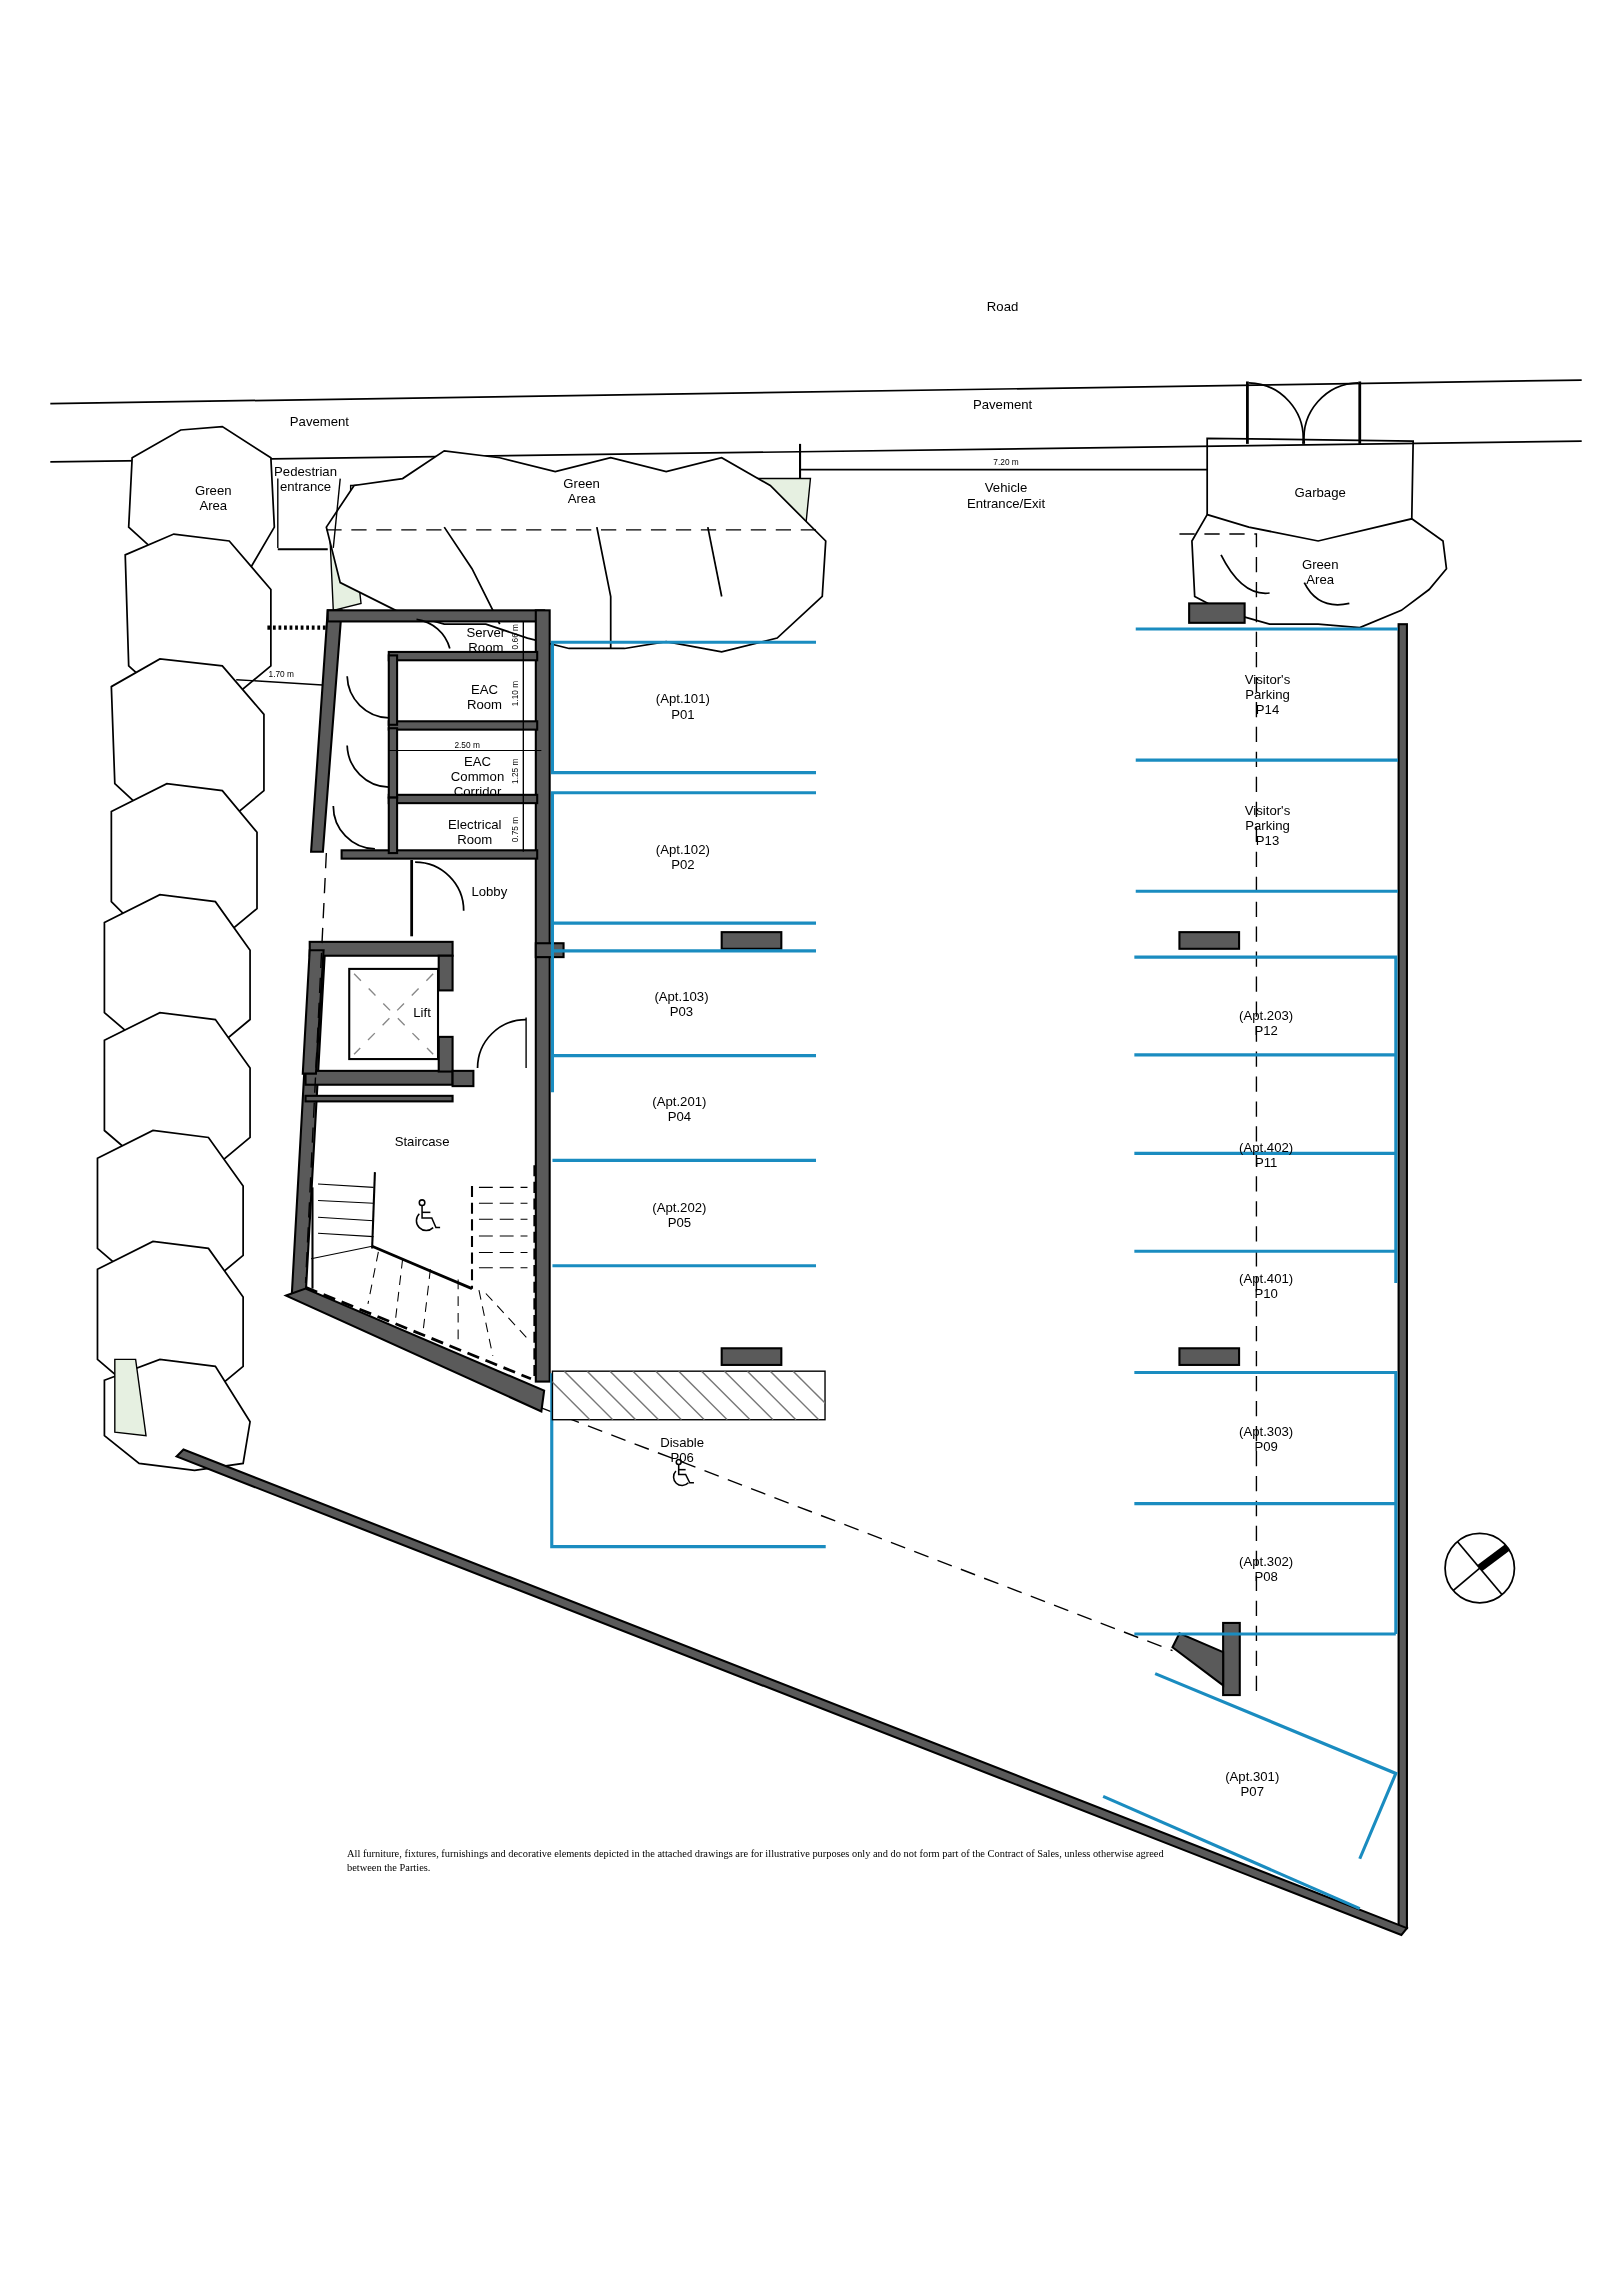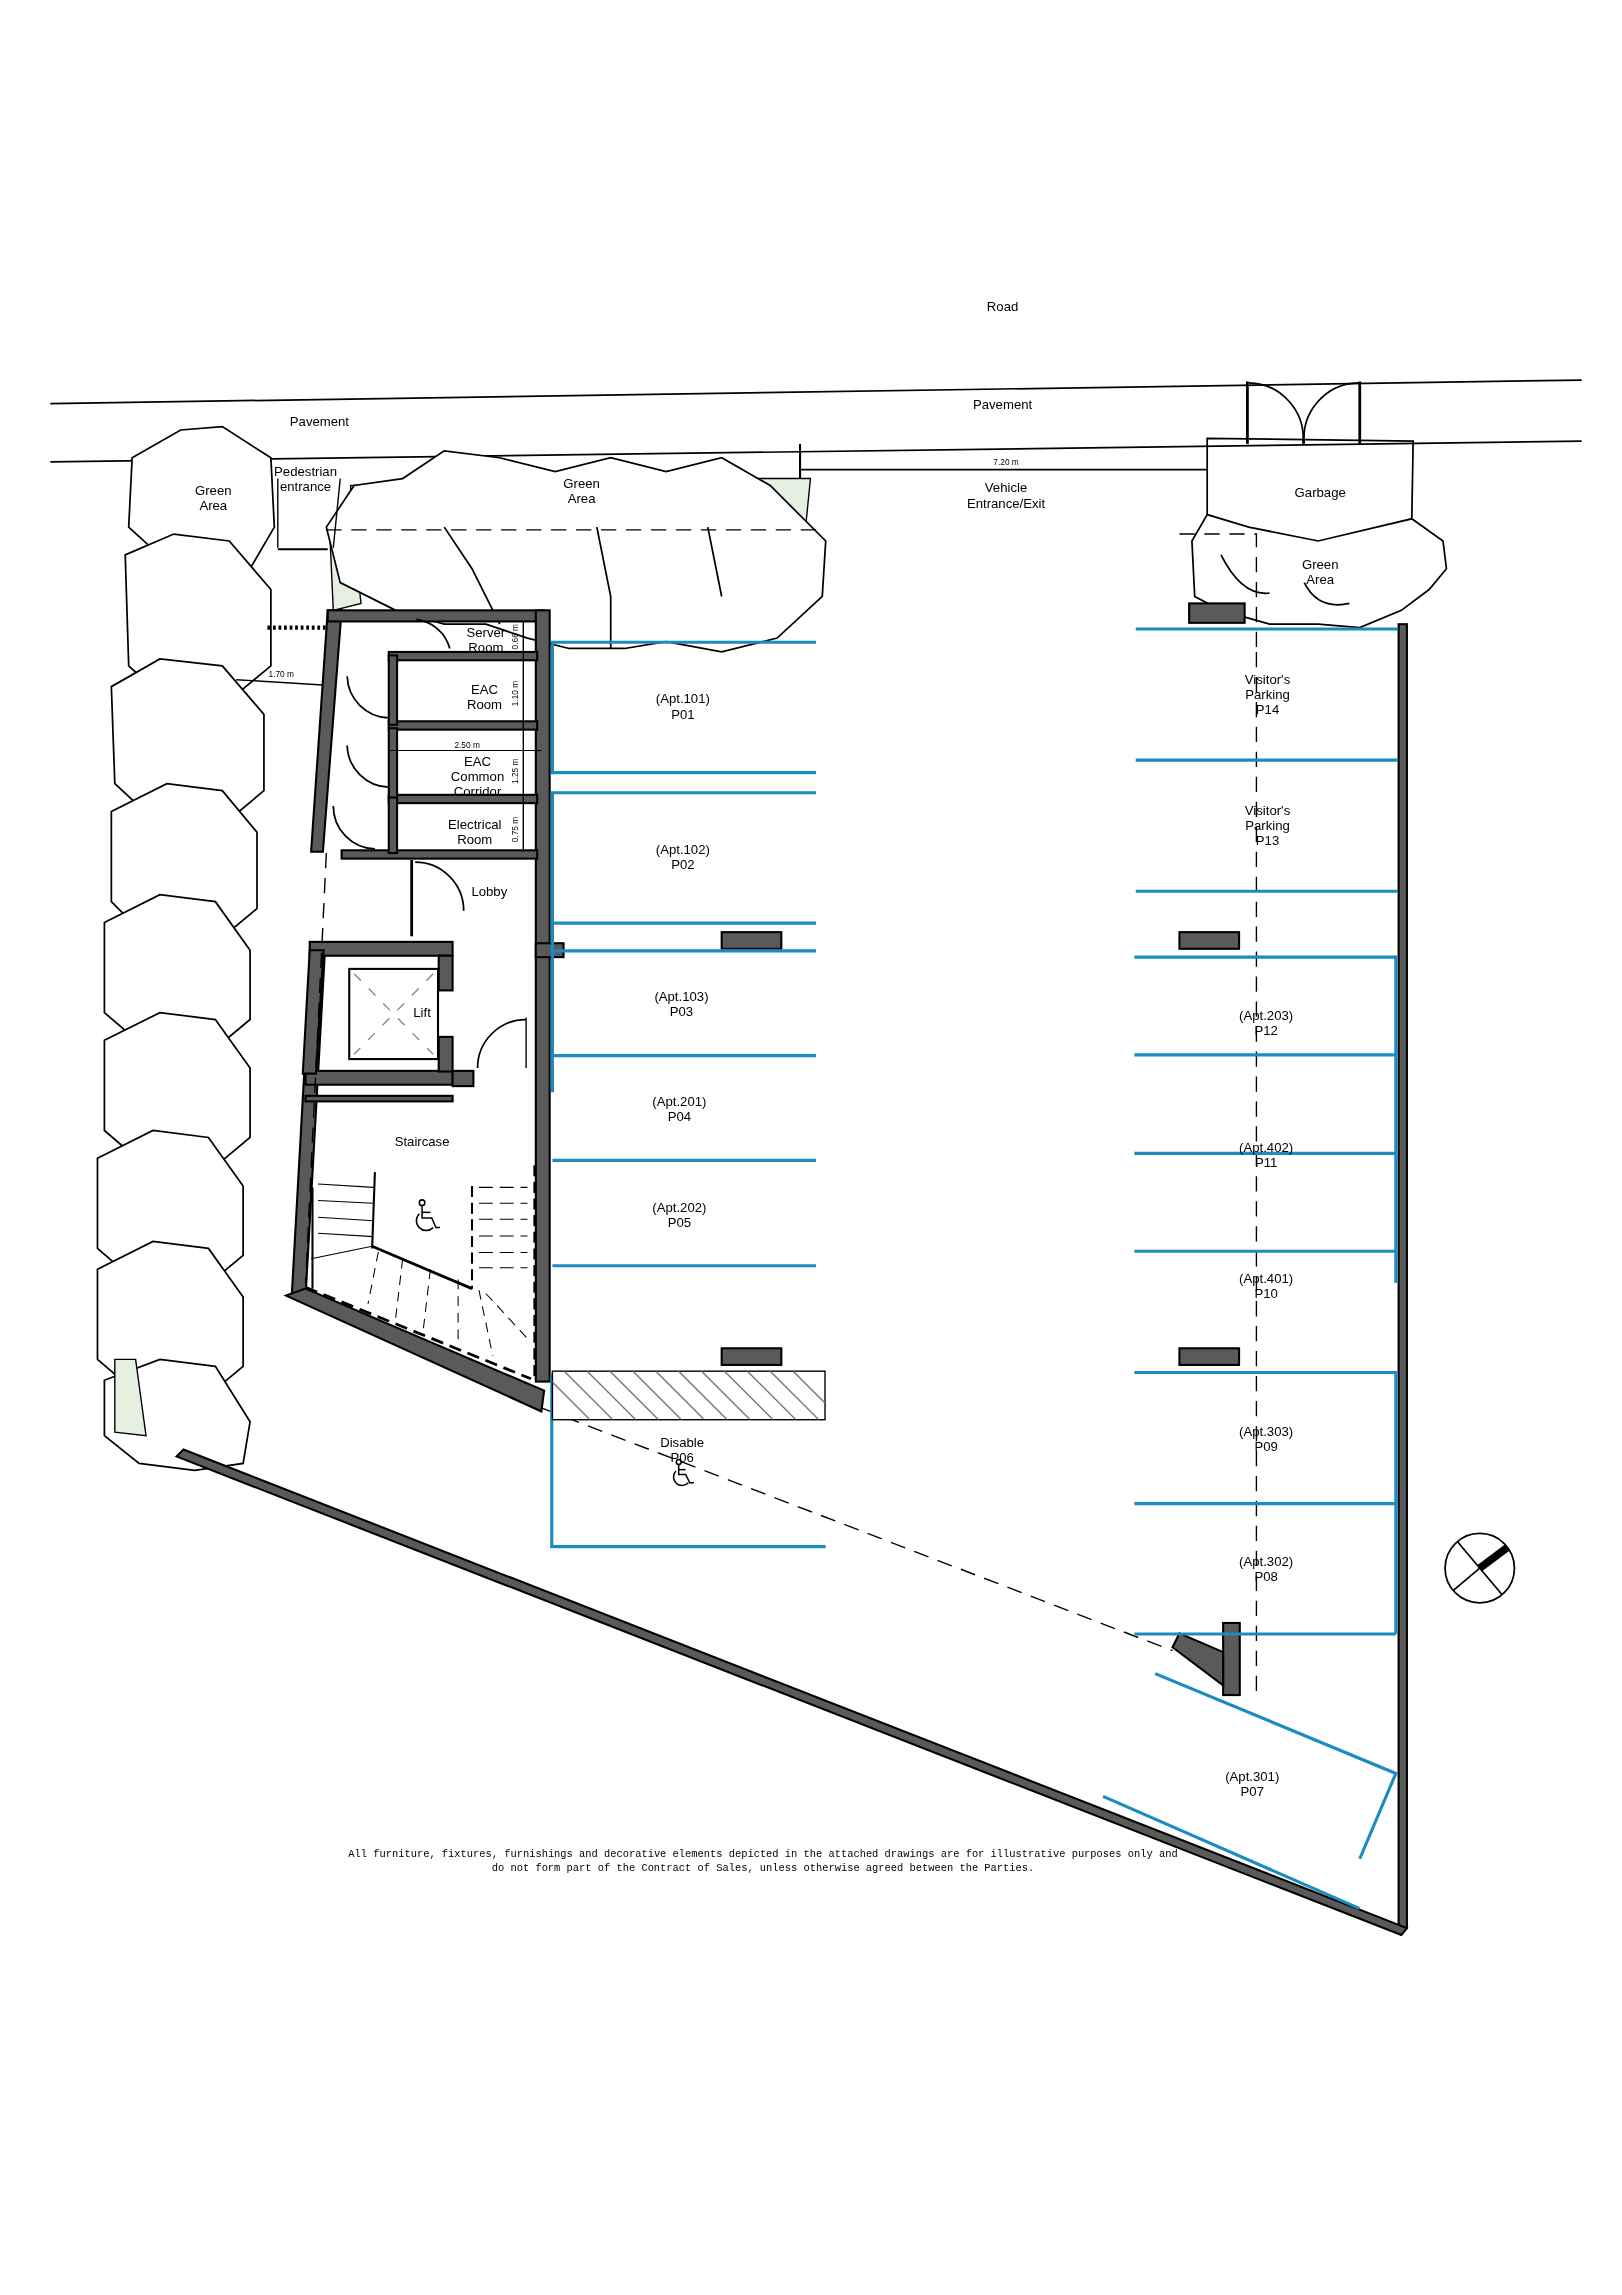--- a/index.html
+++ b/index.html
@@ -10,22 +10,22 @@
   .lbl-xs { font-size: 12px; }
   .wall { fill: #5a5a5a; stroke: #000; stroke-width: 3; }
   .thin { fill: none; stroke: #000; stroke-width: 2.5; }
   .tree { fill: #fff; stroke: #000; stroke-width: 2.5; }
   .green { fill: #e6f0e1; stroke: #000; stroke-width: 2; }
   .bay { fill: none; stroke: #1a8cc0; stroke-width: 4.5; }
   .dash { fill: none; stroke: #000; stroke-width: 2; stroke-dasharray: 22 14; }
   .hatch-line { stroke: #777; stroke-width: 2; }
   .disclaimer {
     position: absolute; left: 347px; top: 1847px; width: 832px;
-    font-family: Liberation Mono, monospace; font-size: 10.4px; line-height: 14px;
-    text-align: center; color: #000;
+    font-family: Liberation Serif, serif; font-size: 10.4px; line-height: 14px;
+    color: #000;
   }
 </style>
 </head>
 <body>
 
 <svg id="plan" width="1623" height="2295" viewBox="0 0 2339 3309" xmlns="http://www.w3.org/2000/svg">
 
   <g>
     <line x1="72" y1="582" x2="2280" y2="548" stroke="#000" stroke-width="2.5"></line>
     <line x1="72" y1="666" x2="2280" y2="636" stroke="#000" stroke-width="2.5"></line>

